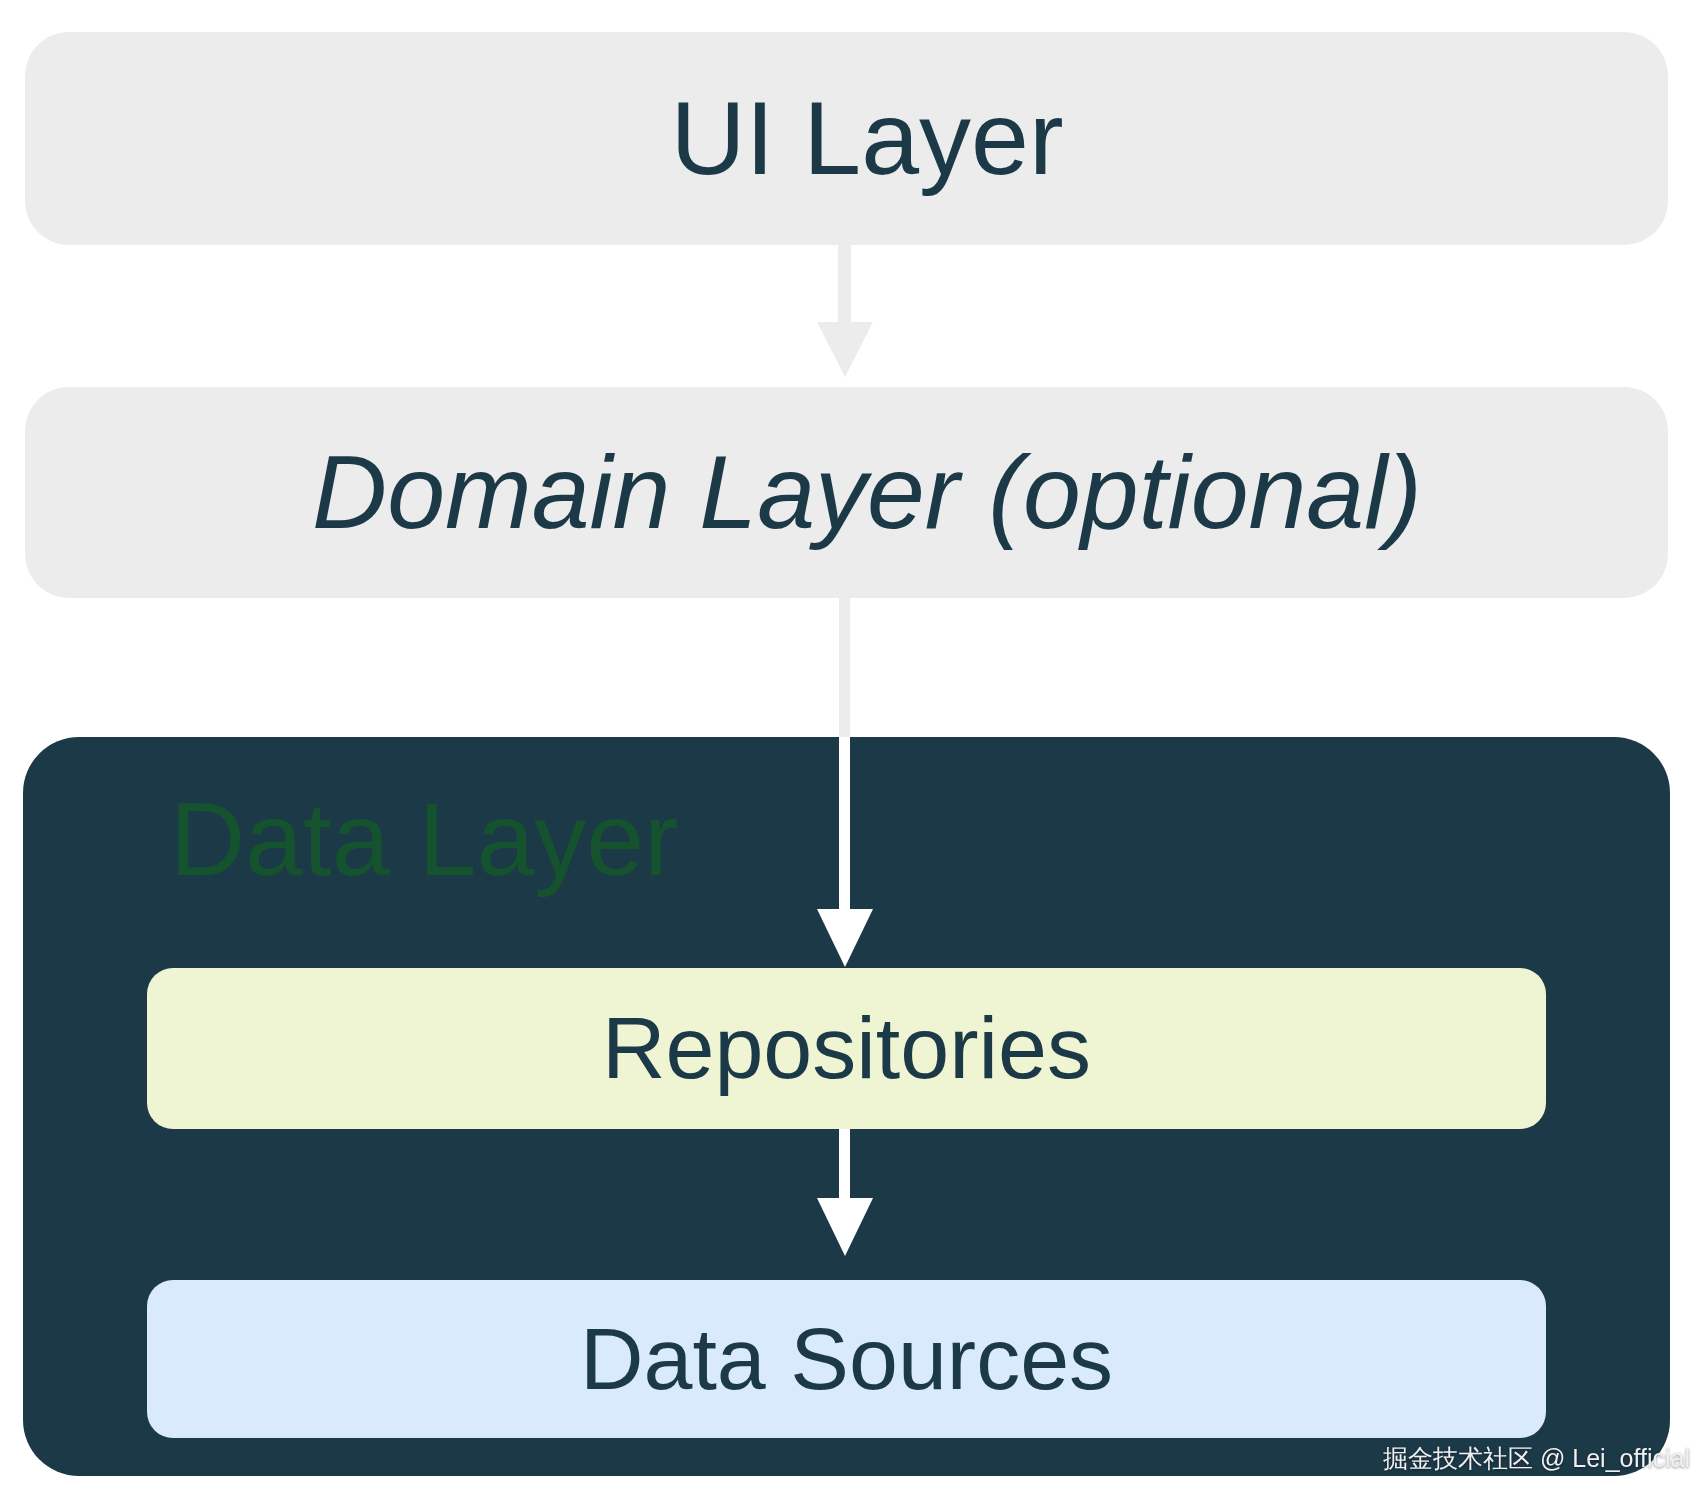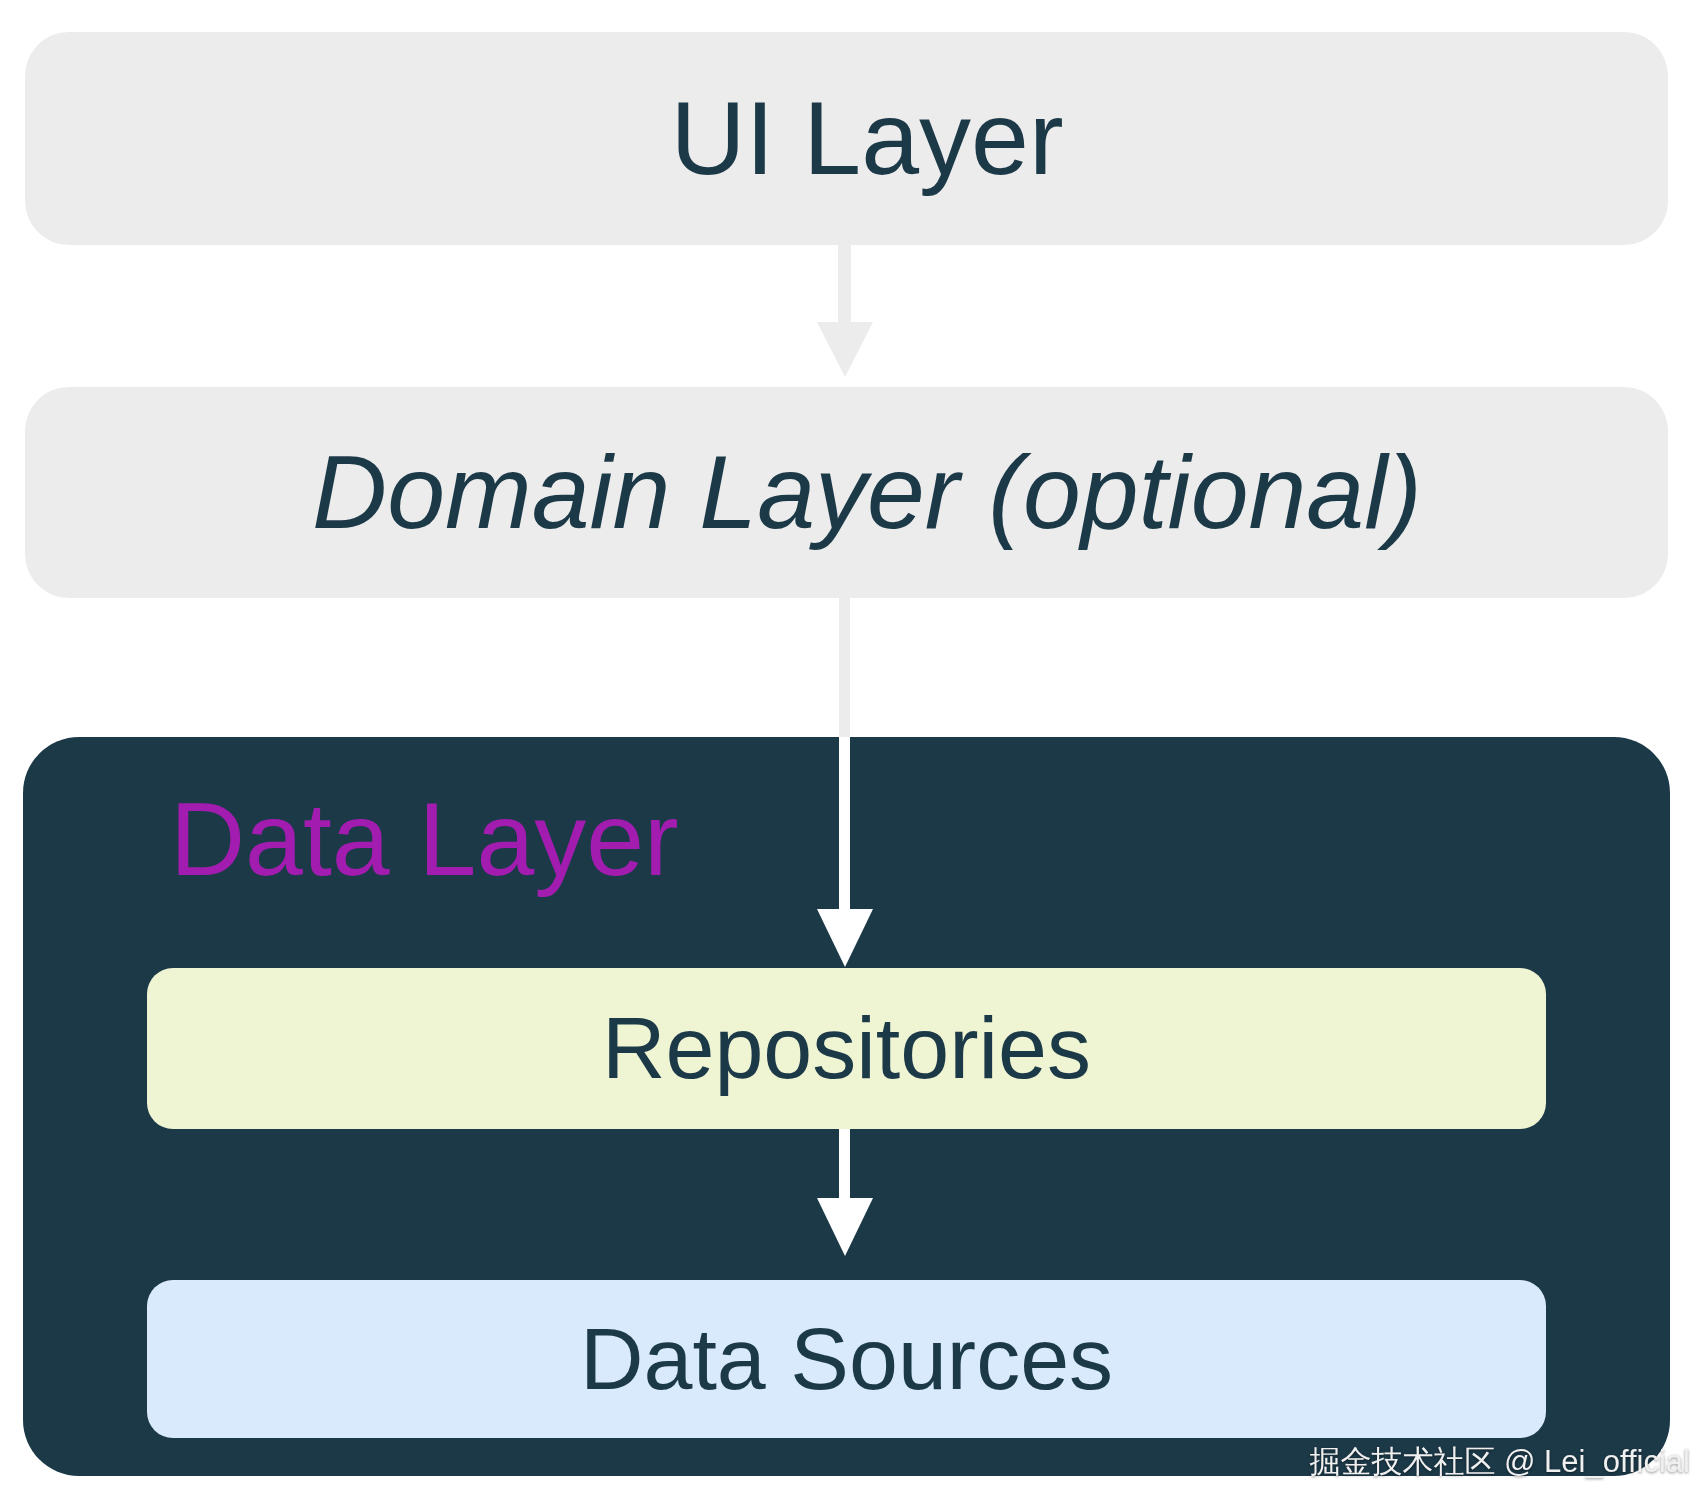--- a/index.html
+++ b/index.html
@@ -66,21 +66,21 @@
     color: var(--navy, #1C3948);
     white-space: nowrap;
     letter-spacing: 0px;
   }
   .data-layer-title {
     position: absolute;
     left: 170px;
     top: 780px;
     font-size: 104px;
     line-height: 1.15;
-    color: #a21caf;
+    color: #14532d;
     white-space: nowrap;
   }
   .inner-label {
     font-size: 88px;
     line-height: 1.1;
     color: var(--navy, #1C3948);
     white-space: nowrap;
   }
   .arrow { position: absolute; }
   .arrow-seg { position: absolute; }
@@ -108,21 +108,21 @@
 
   
   .arrow-3 { left: 817px; top: 1129px; width: 56px; height: 130px; }
   .arrow-3 .line-white { left: 22px; top: 0; width: 11px; height: 70px; }
   .arrow-3 .arrow-head { left: 0; top: 69px; }
 
   .watermark {
     position: absolute;
     right: 3px;
     top: 1443px;
-    font-size: 31px;
+    font-size: 25px;
     line-height: 1.2;
     color: var(--watermark-text, #F0F0F0);
     text-shadow: 0 1px 3px rgba(0,0,0,0.45);
     white-space: nowrap;
   }
 </style>
 </head>
 <body>
 
 <div class="canvas">

